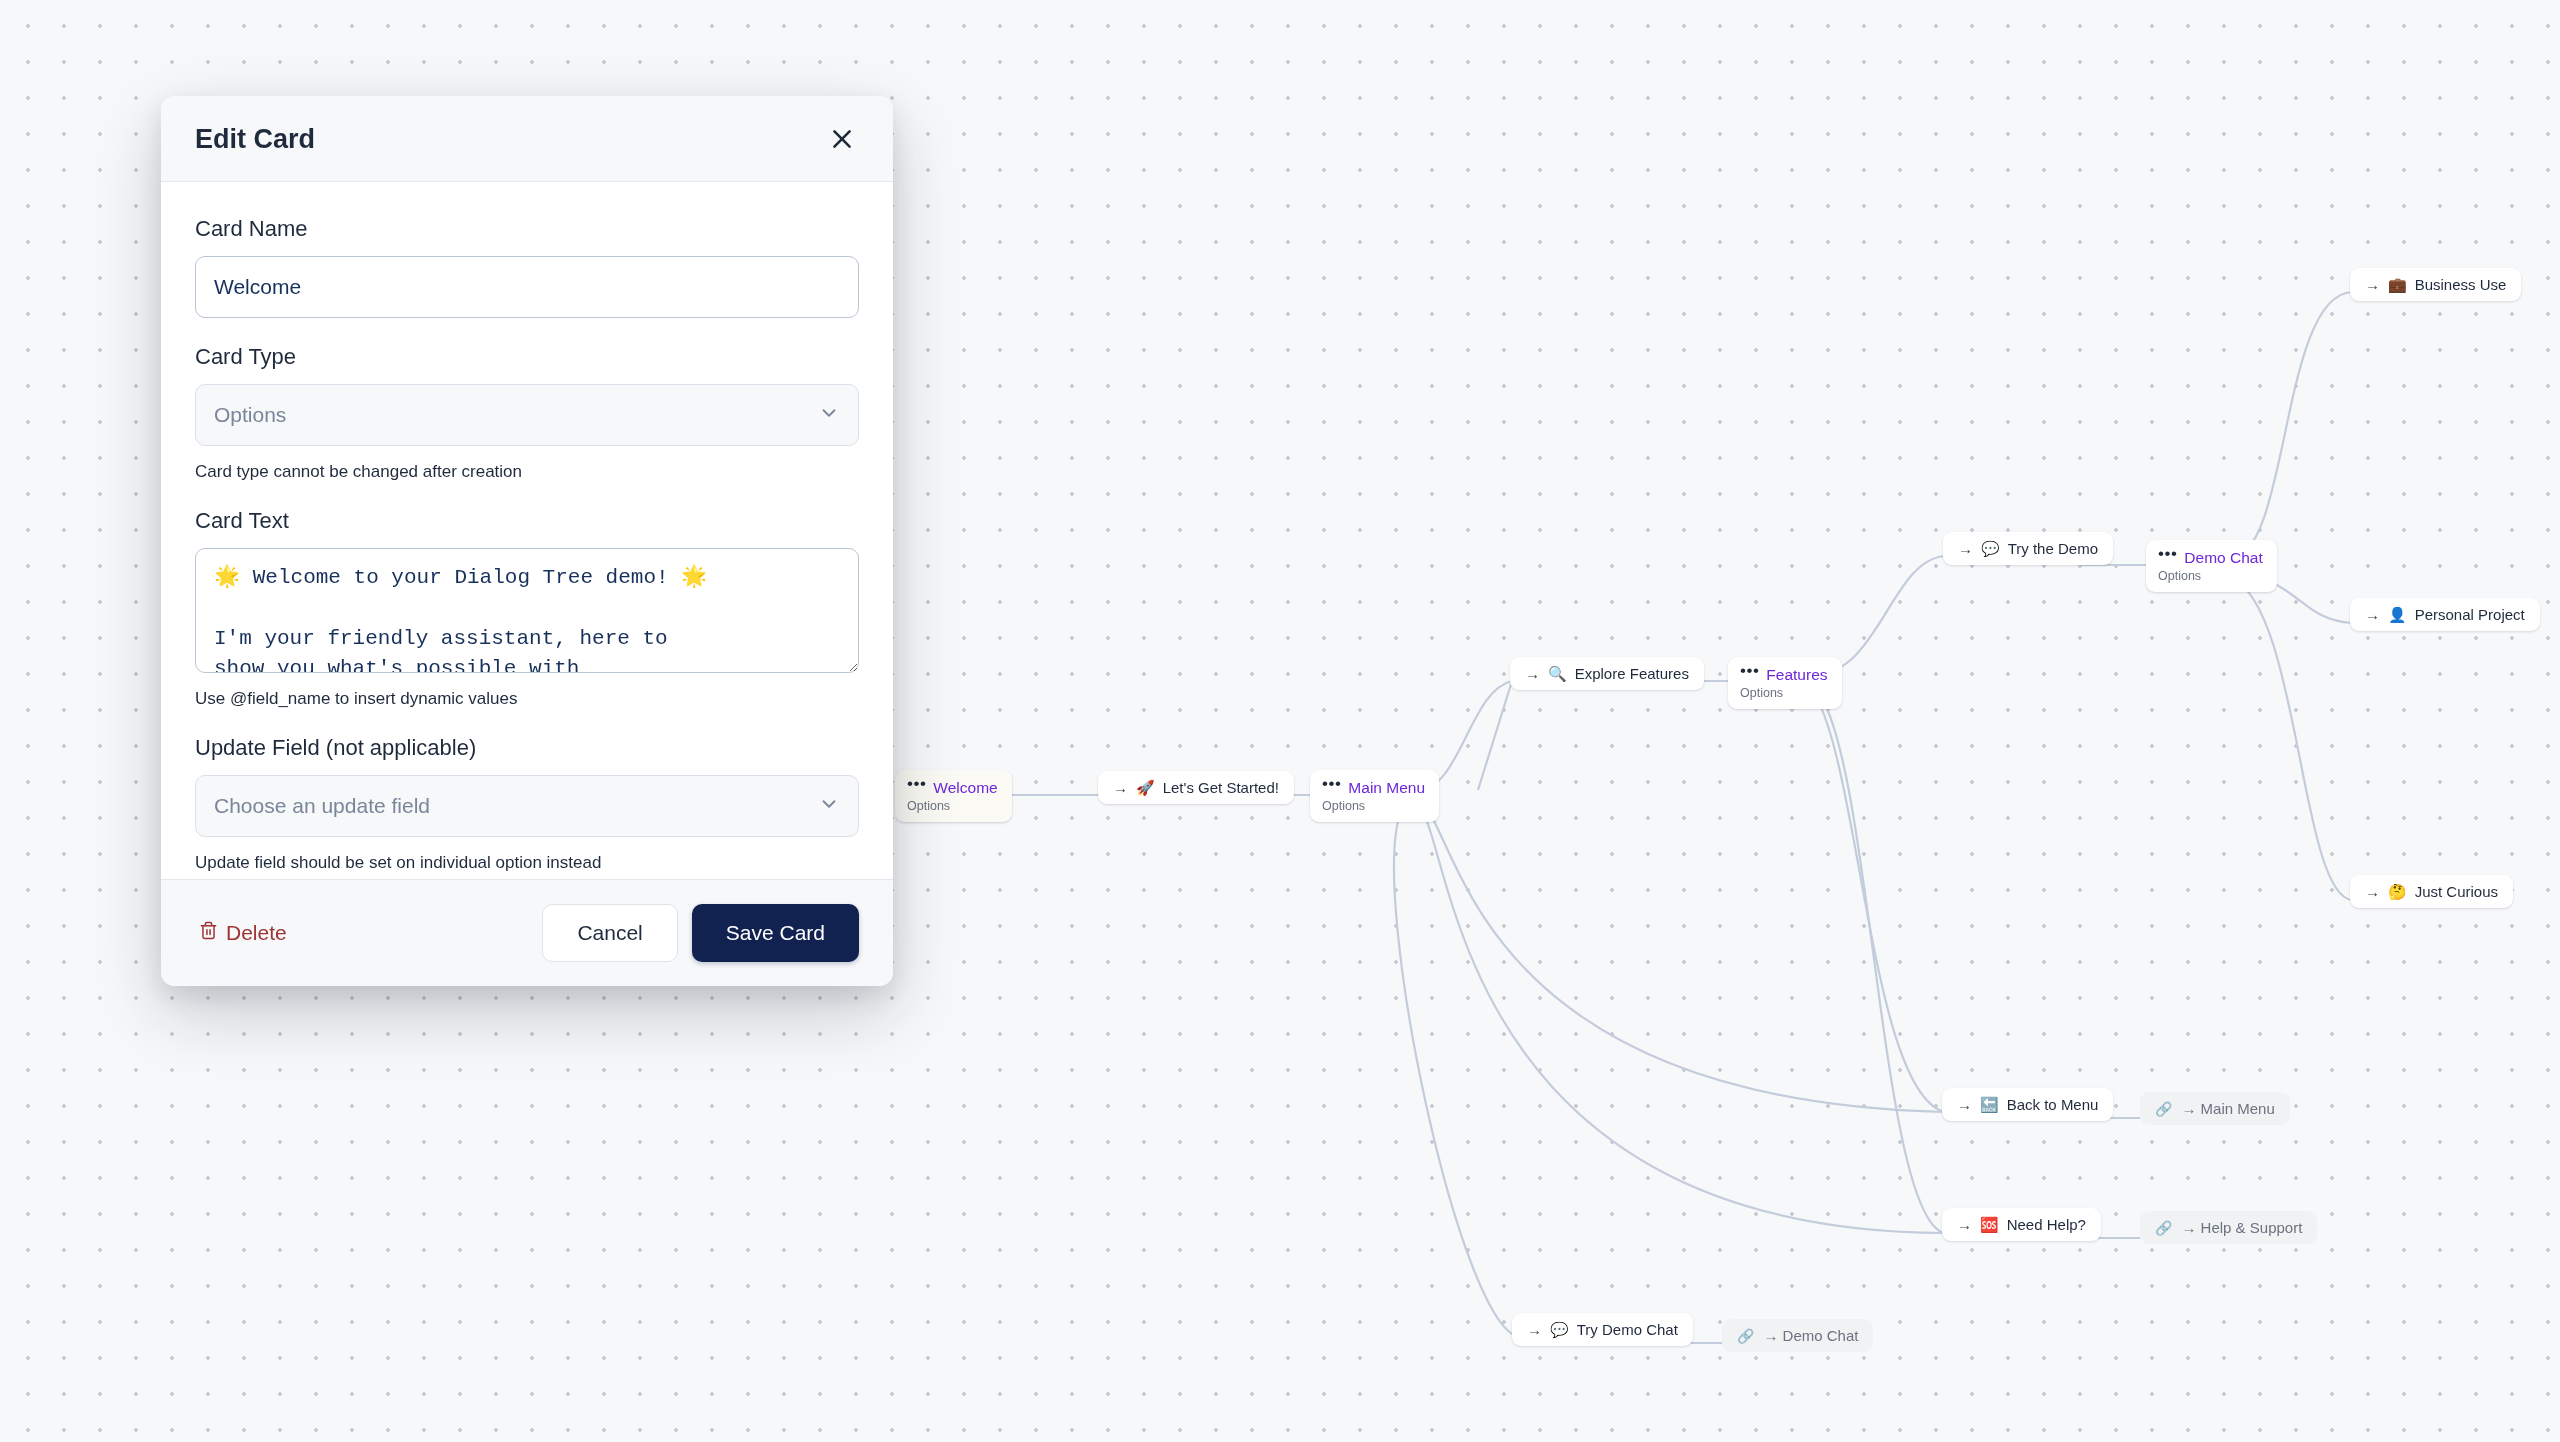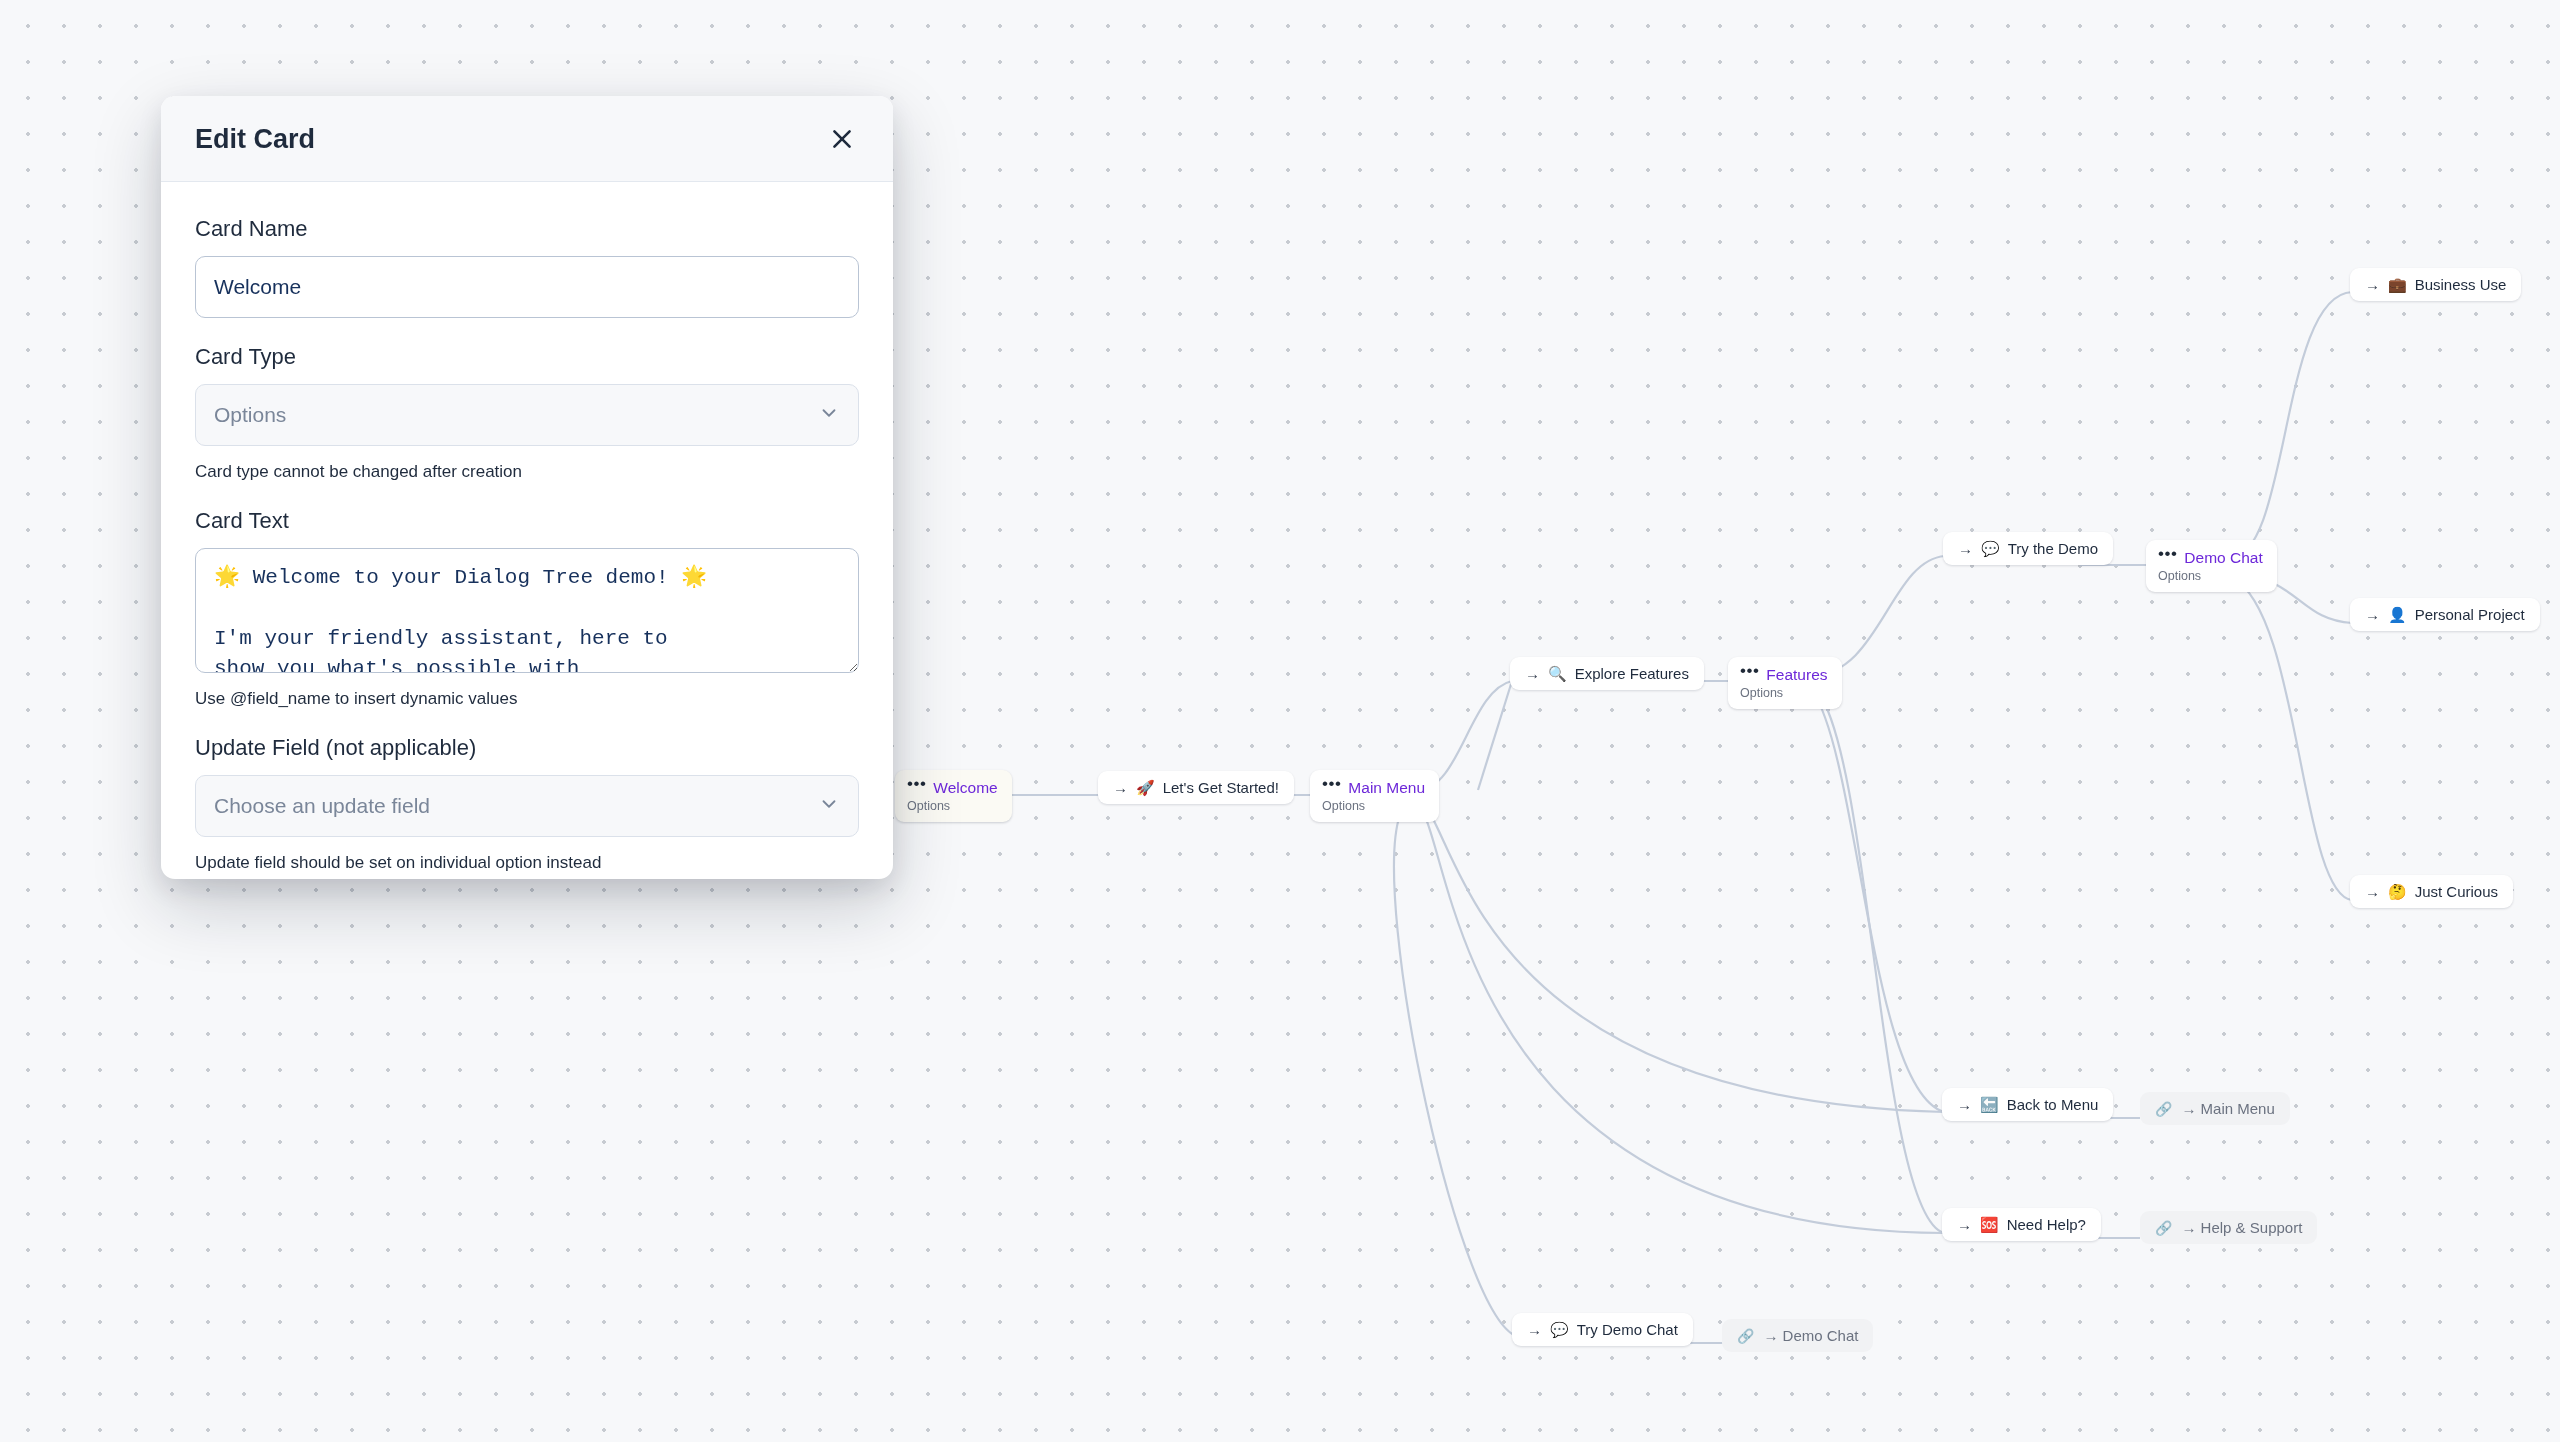--- a/index.html
+++ b/index.html
@@ -444,14 +444,31 @@
               <polyline points="6 9 12 15 18 9"></polyline>
             </svg>
         </span>
       </div>
       <div class="hint">Update field should be set on individual option instead</div>
     </div>
 
 
   </div>
 
+  <div class="modal-foot">
+    <button class="delete-btn">
+      <span>
+        <svg width="19" height="21" viewBox="0 0 24 24" fill="none" stroke="#9f3232" stroke-width="1.9" stroke-linecap="round" stroke-linejoin="round">
+          <polyline points="3 6 5 6 21 6"></polyline>
+          <path d="M19 6v14a2 2 0 0 1-2 2H7a2 2 0 0 1-2-2V6m3 0V4a2 2 0 0 1 2-2h4a2 2 0 0 1 2 2v2"></path>
+          <line x1="10" y1="11" x2="10" y2="17"></line>
+            <line x1="14" y1="11" x2="14" y2="17"></line>
+        </svg>
+      </span>
+      <span>Delete</span>
+    </button>
+    <div class="foot-right">
+      <button class="btn-cancel">Cancel</button>
+      <button class="btn-save">Save Card</button>
+    </div>
+  </div>
 
 </div>
 
 </body></html>

